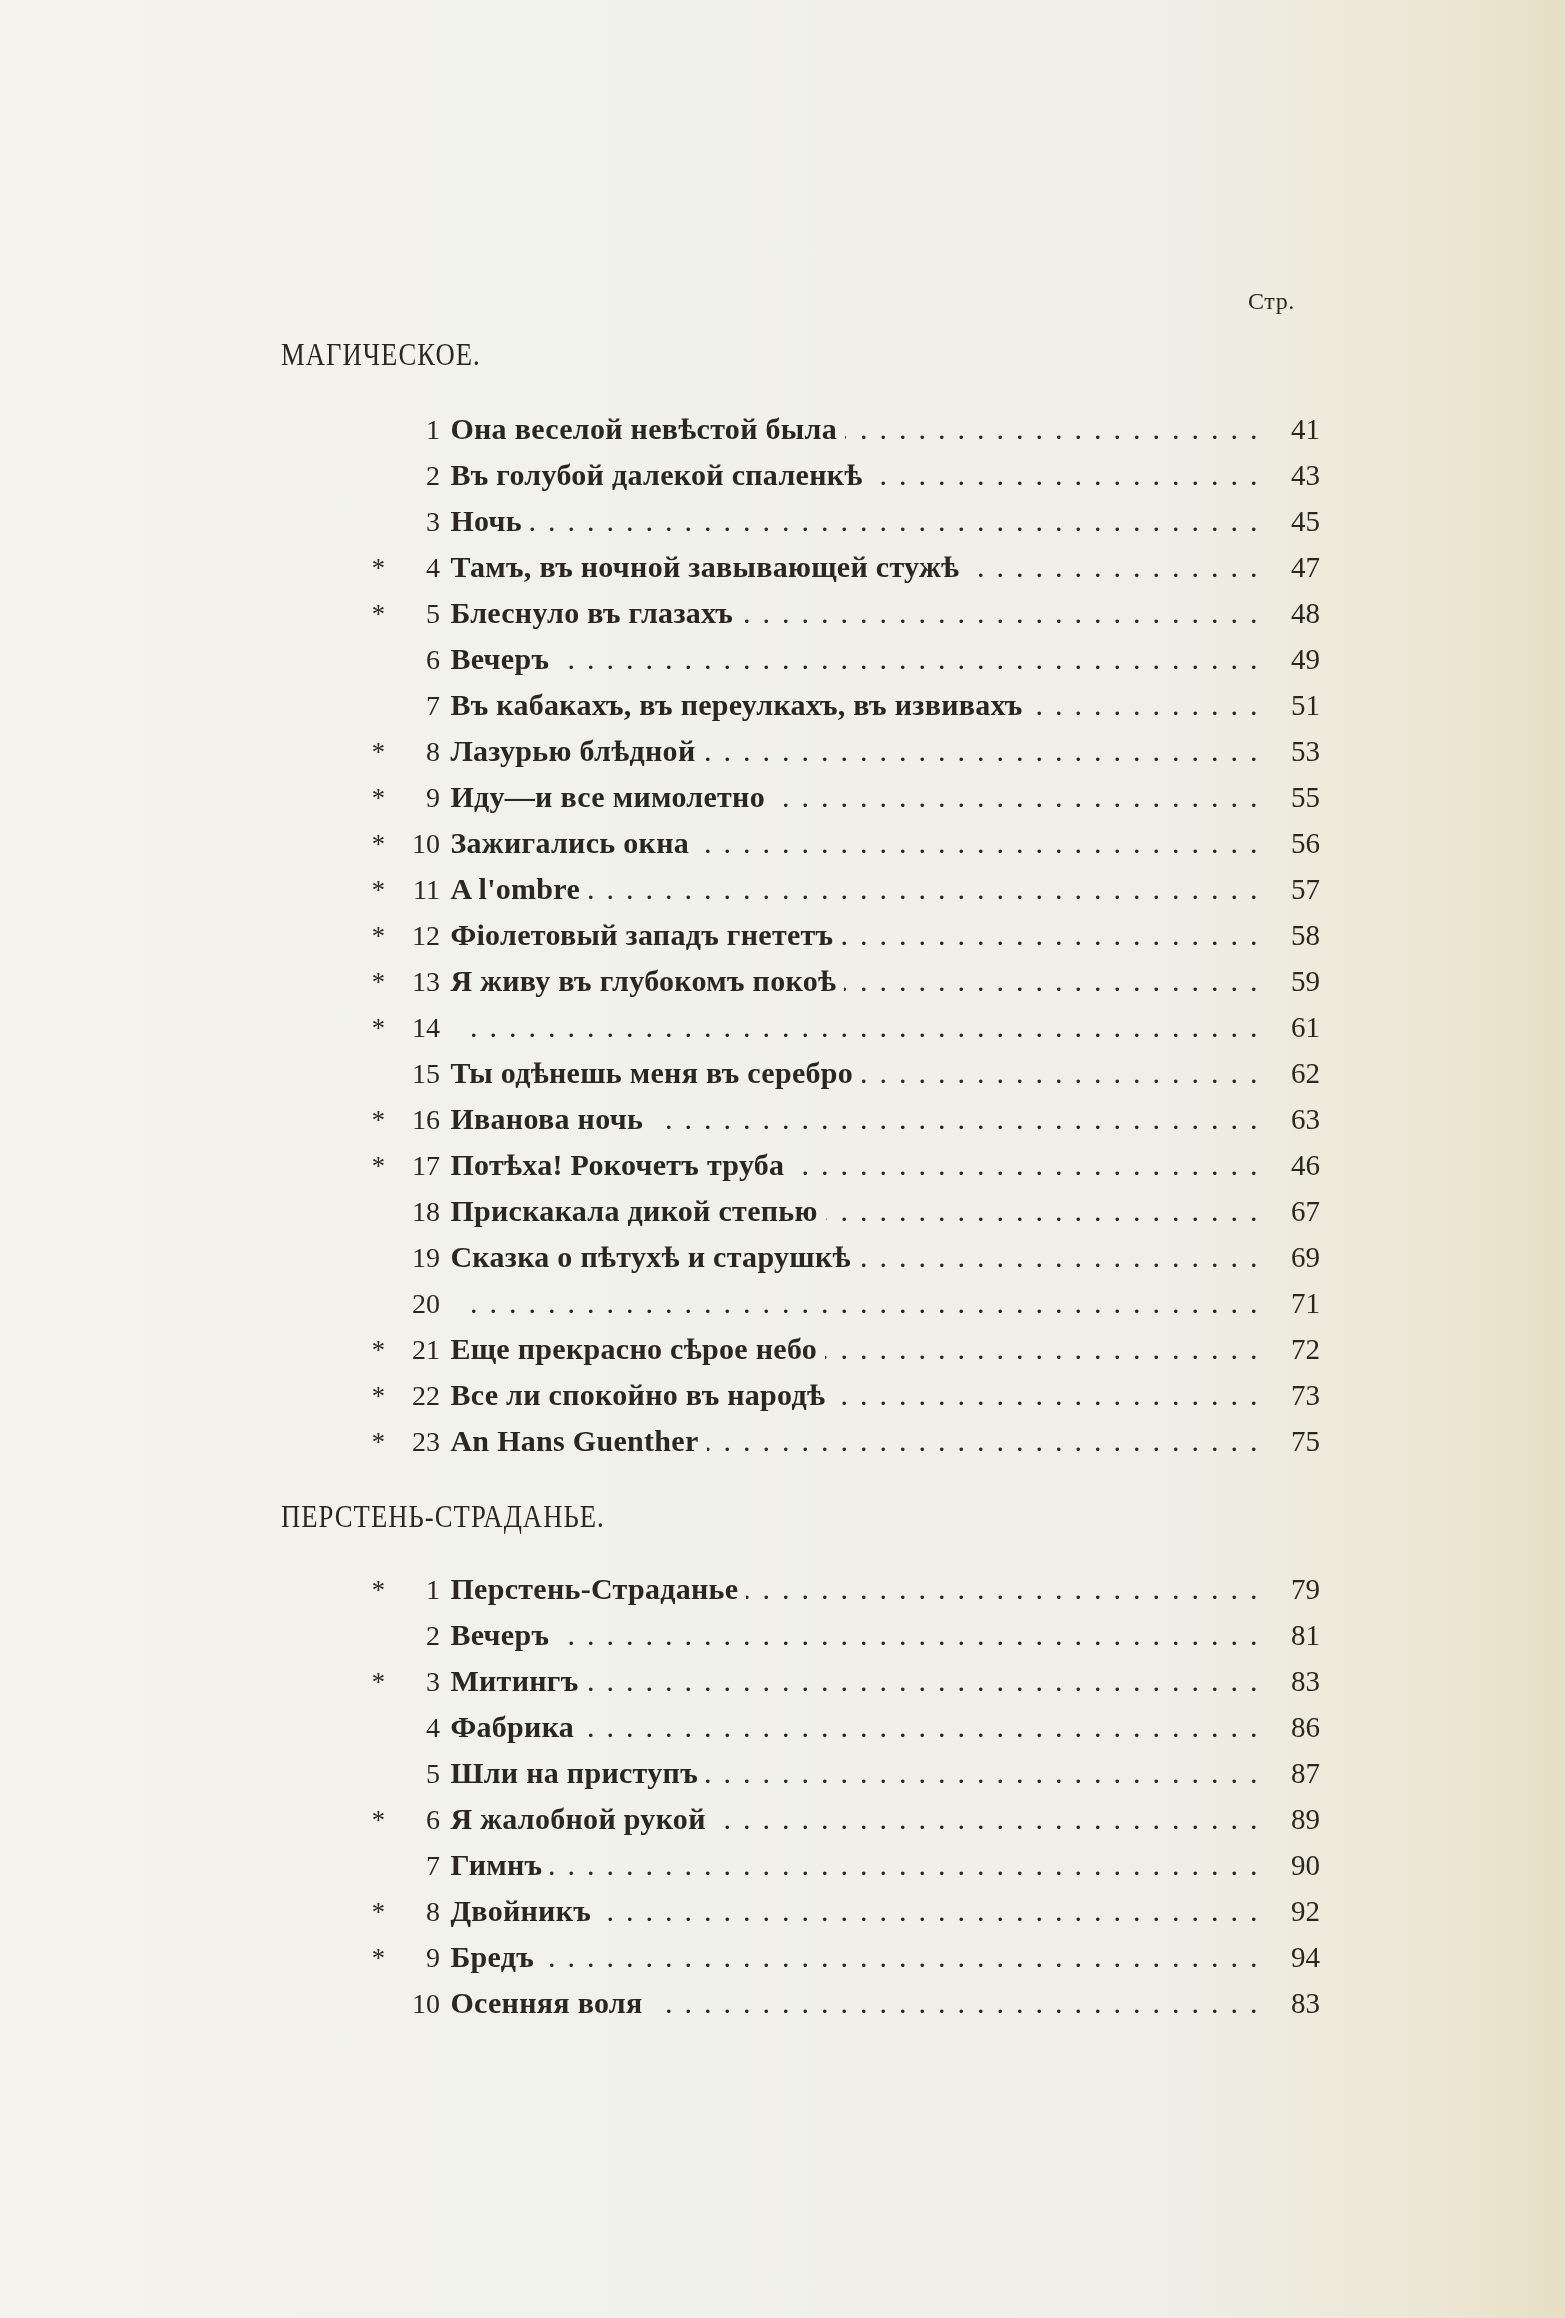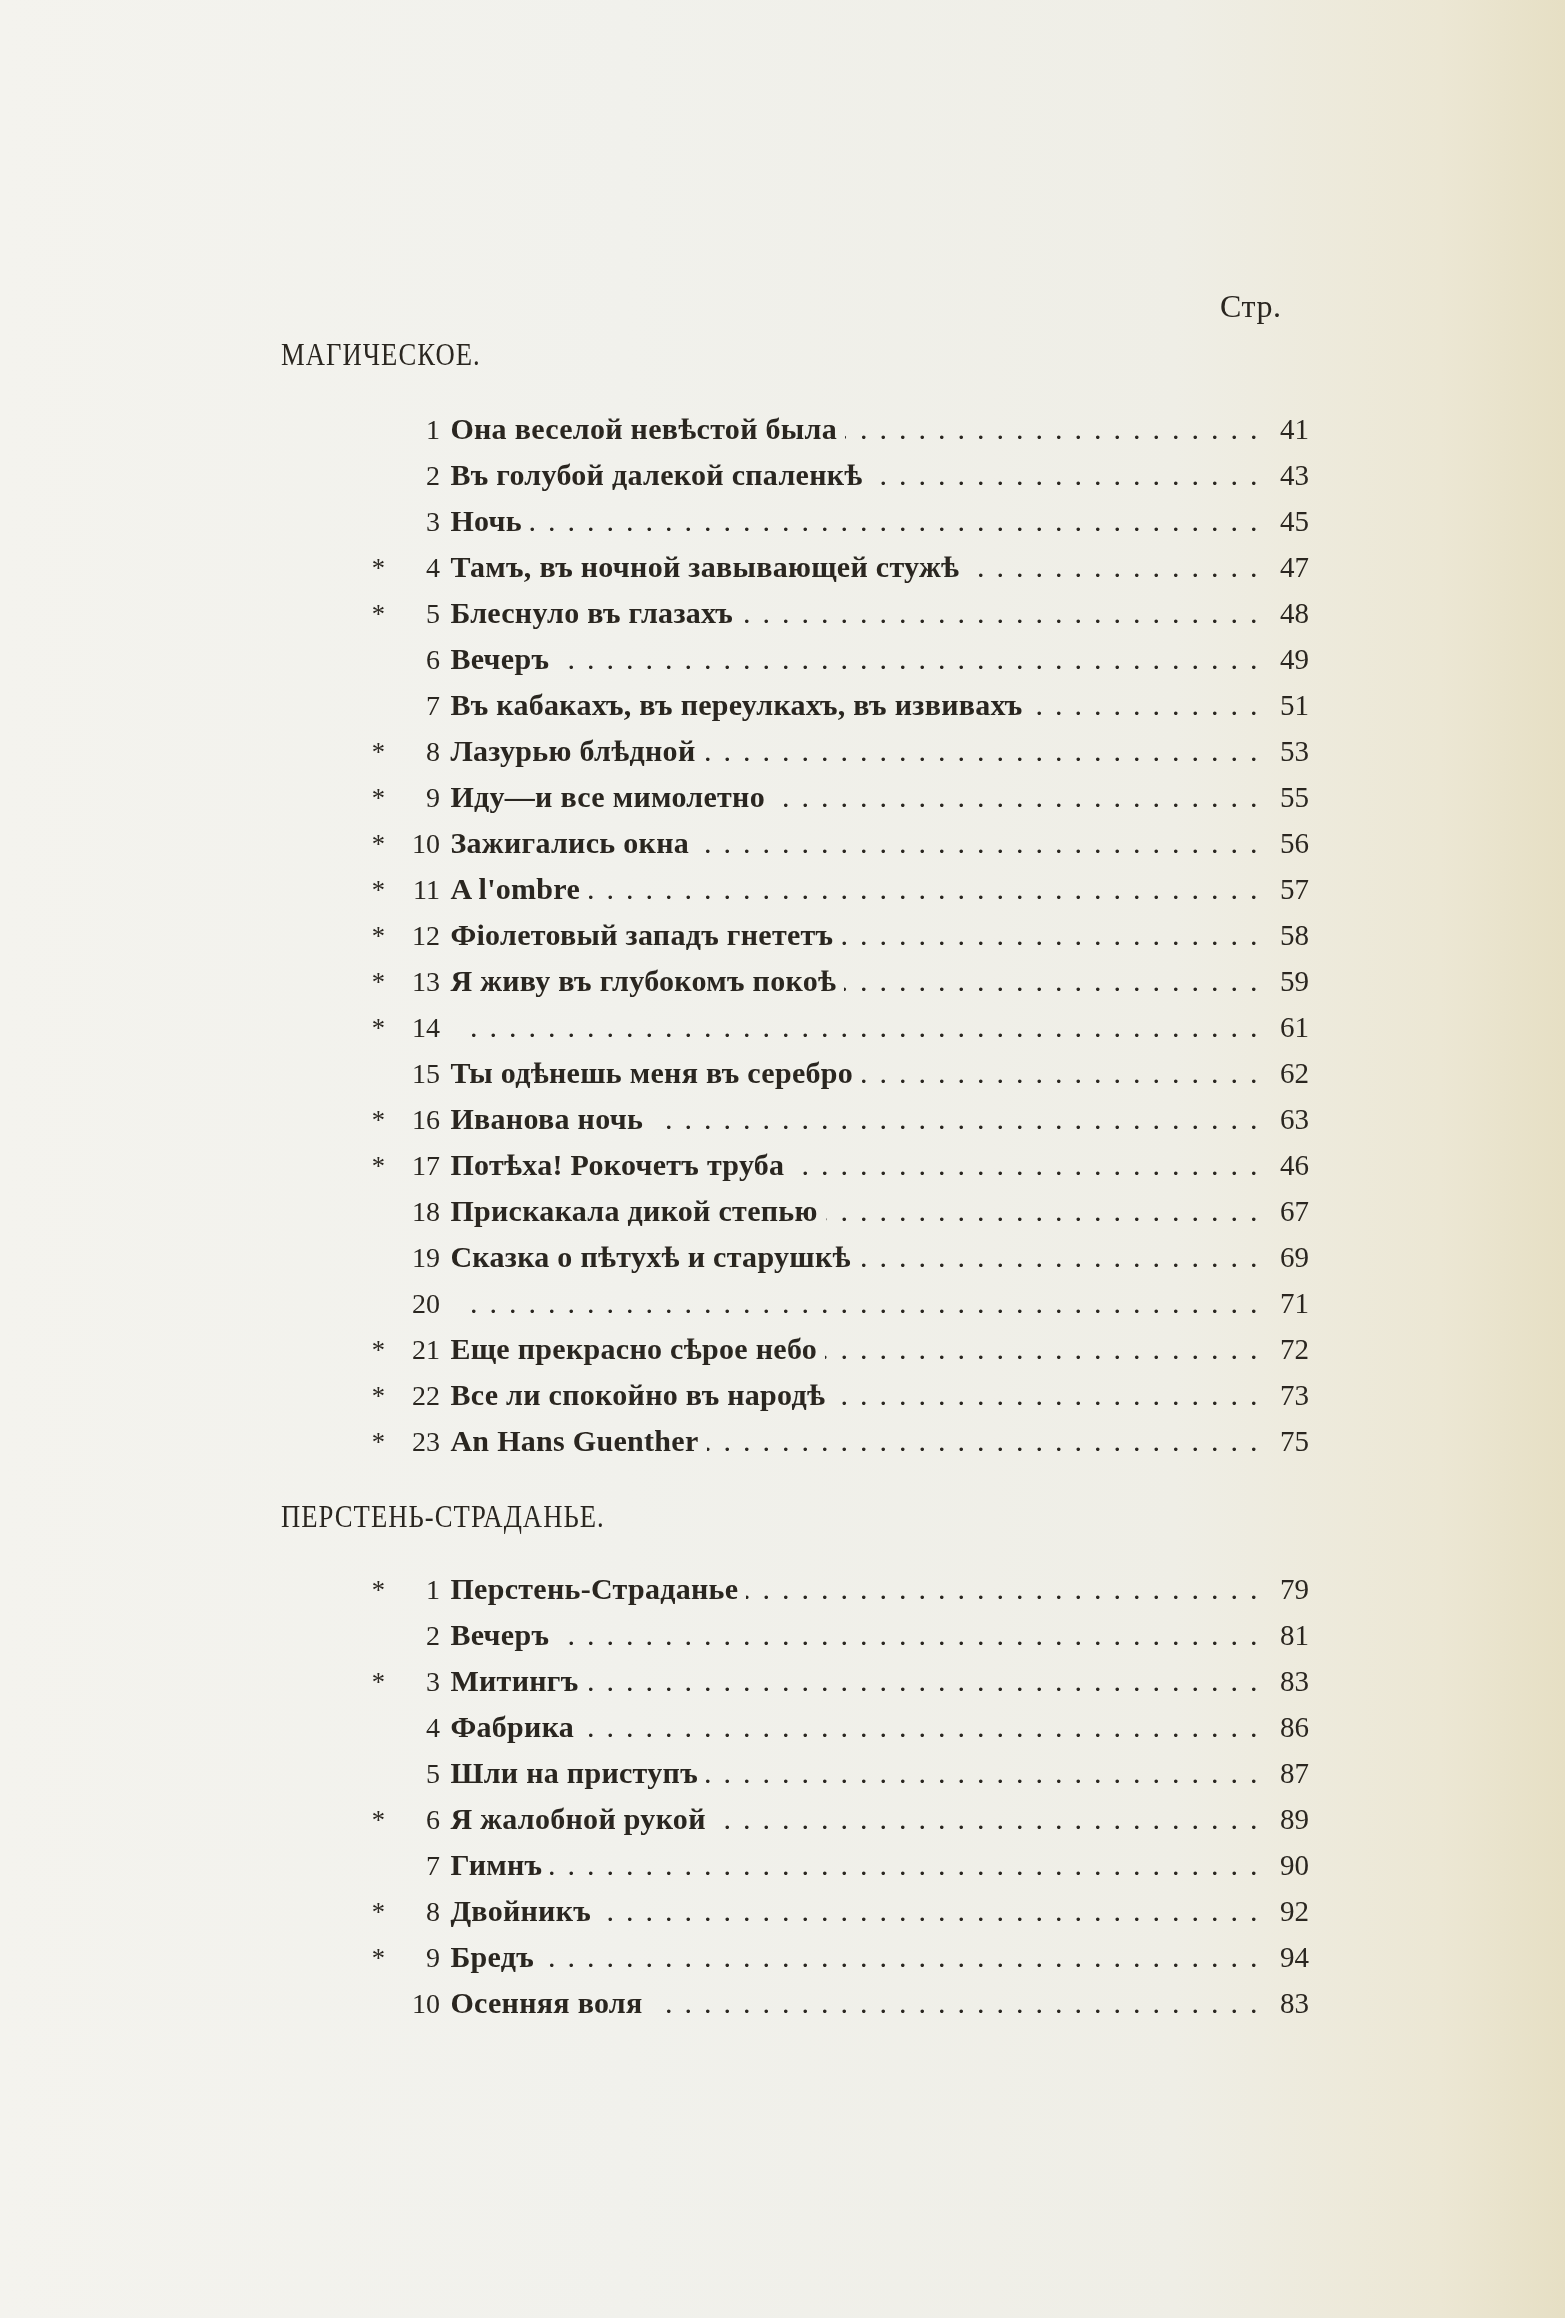--- a/index.html
+++ b/index.html
@@ -5,22 +5,22 @@
   html, body { margin: 0; padding: 0; }
   body {
     width: 1565px; height: 2319px; overflow: hidden;
     background: linear-gradient(90deg, #f4f3ee 0%, #f1f1ec 40%, #efeee6 75%, #ece7d4 92%, #e6dfc4 100%);
     font-family: "Liberation Serif", "DejaVu Serif", serif;
     color: #2a2620;
     position: relative;
   }
   .page { position: absolute; left: 0; top: 0; width: 1565px; height: 2319px; }
   .col-header {
-    position: absolute; left: 1220px; top: 288px;
-    font-size: 32px; letter-spacing: 0.6px;
+    position: absolute; left: 1248px; top: 288px;
+    font-size: 24px; letter-spacing: 0.6px;
   }
   .section-title {
     position: absolute; left: 281px;
     font-size: 31px; letter-spacing: 1.2px;
     transform: scaleX(0.86); transform-origin: left center;
   }
   .toc {
     position: absolute; left: 345px; width: 975px;
   }
   .entry {
@@ -42,21 +42,21 @@
     letter-spacing: 0.3px;
     font-weight: bold;
   }
   .leader {
     flex: 1 1 auto; overflow: hidden; white-space: nowrap;
     margin: 0 10.4px 0 8px;
     font-size: 30px; letter-spacing: 12px; text-align: right;
     direction: rtl;
   }
   .page-no {
-    width: 40px; flex: none; text-align: left; font-size: 29px;
+    width: 40px; flex: none; text-align: right; font-size: 29px;
   }
 </style>
 </head>
 <body>
 
 <div class="page">
   <div class="col-header">Стр.</div>
 
   <div class="section-title" style="top:337px;">МАГИЧЕСКОЕ.</div>
   <div class="toc" id="toc-0" style="top:406px;">

